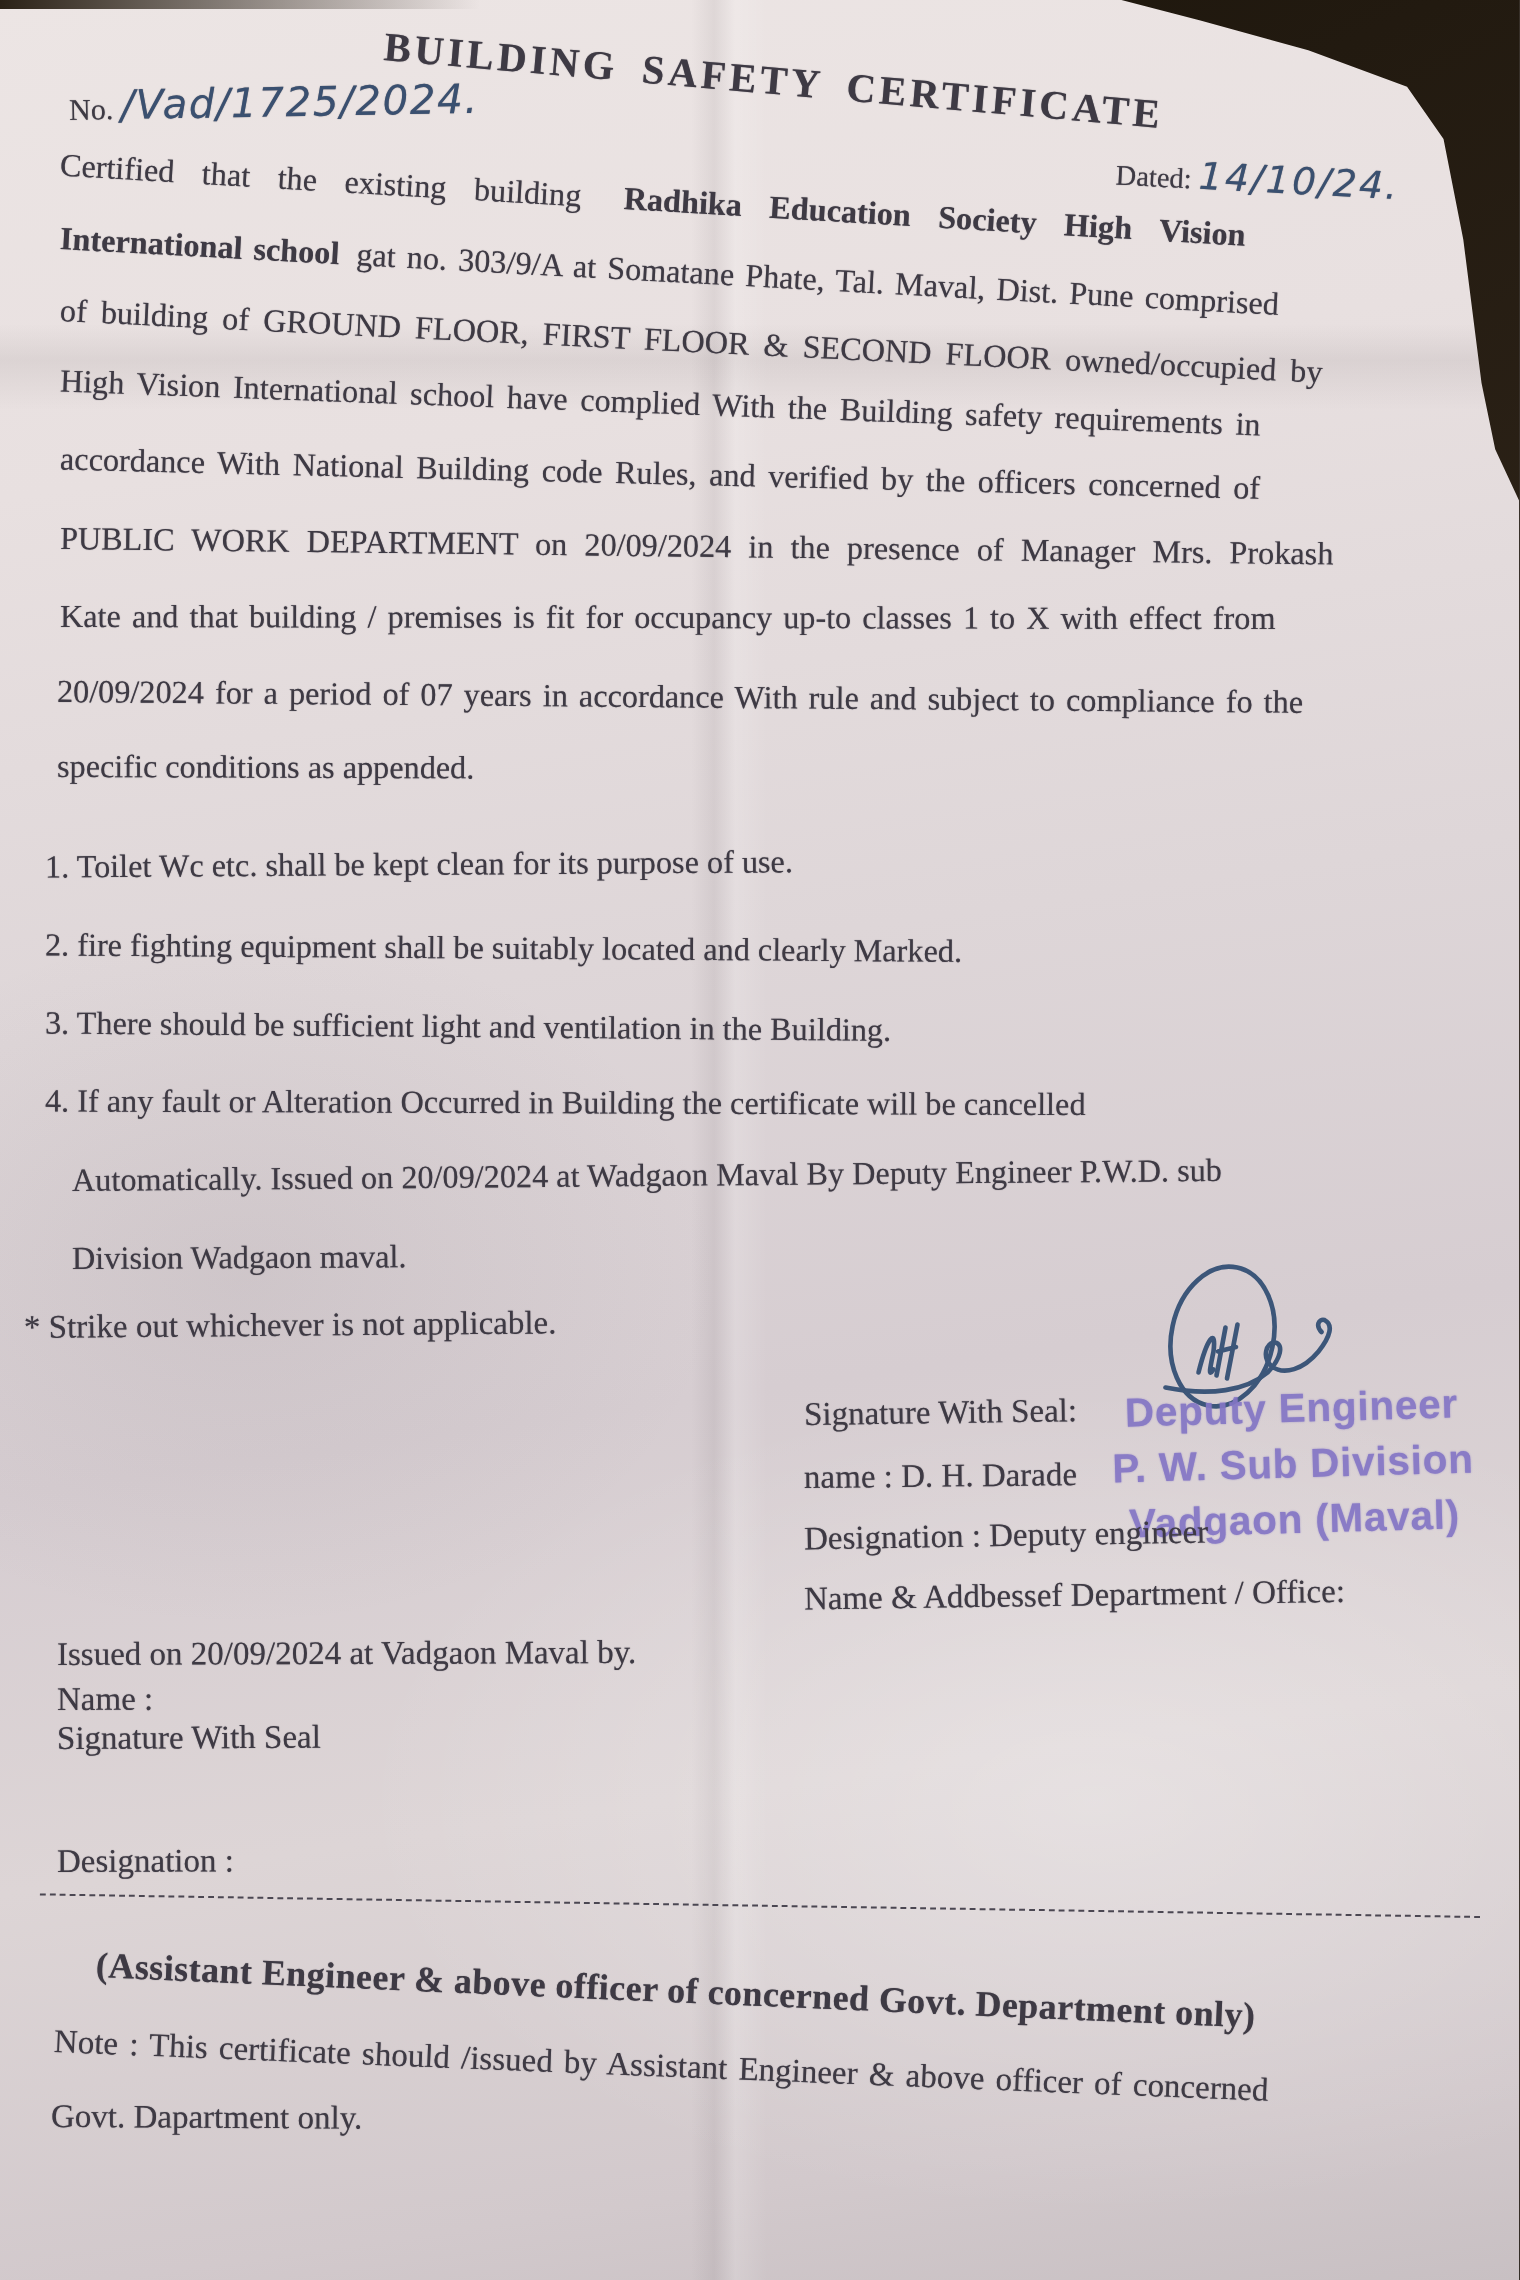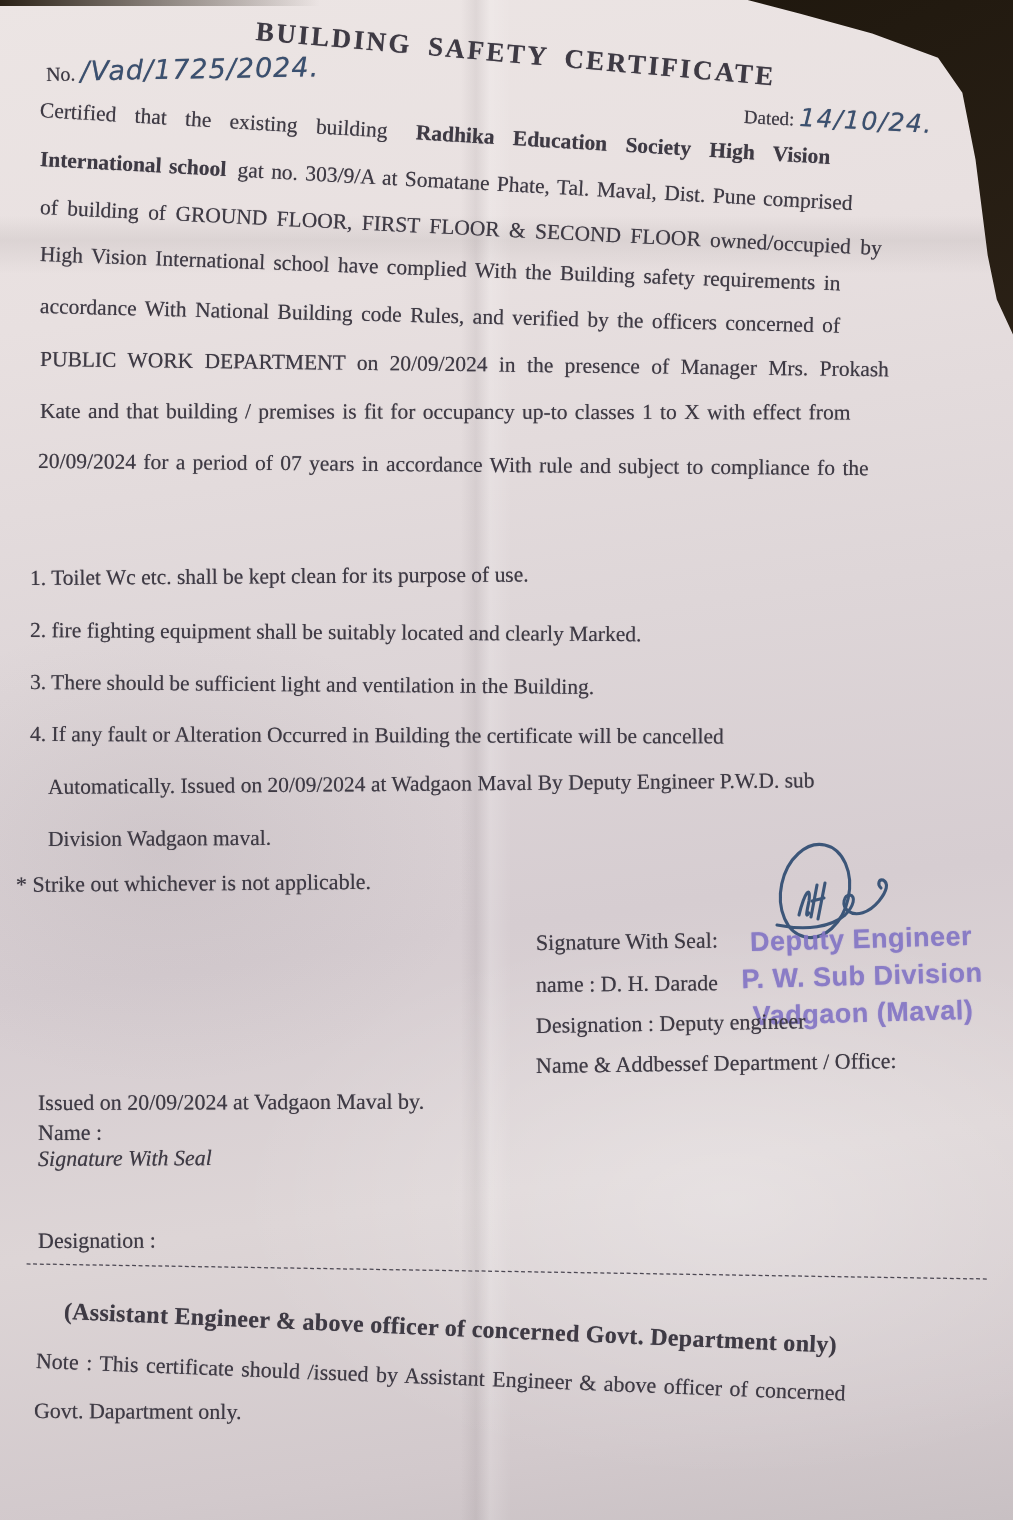--- a/index.html
+++ b/index.html
@@ -60,20 +60,21 @@
   <div class="pl body-line" style="left:40px;top:147px;word-spacing:2px;transform:rotate(3.1deg);">
     <span class="bold">International school</span>
     <span style="margin-left:4px;">gat no. 303/9/A at Somatane Phate, Tal. Maval, Dist. Pune comprised</span>
   </div>
   <div class="pl body-line" style="left:40px;top:195px;word-spacing:4px;transform:rotate(2.8deg);">of building of GROUND FLOOR, FIRST FLOOR &amp; SECOND FLOOR owned/occupied by</div>
   <div class="pl body-line" style="left:40px;top:242px;word-spacing:3px;transform:rotate(2.1deg);">High Vision International school have complied With the Building safety requirements in</div>
   <div class="pl body-line" style="left:40px;top:294px;word-spacing:3px;transform:rotate(1.4deg);">accordance With National Building code Rules, and verified by the officers concerned of</div>
   <div class="pl body-line" style="left:40px;top:347px;word-spacing:6px;transform:rotate(.7deg);">PUBLIC WORK DEPARTMENT on 20/09/2024 in the presence of Manager Mrs. Prokash</div>
   <div class="pl body-line" style="left:40px;top:399px;word-spacing:2px;transform:rotate(.1deg);">Kate and that building / premises is fit for occupancy up-to classes 1 to X with effect from</div>
   <div class="pl body-line" style="left:38px;top:449px;word-spacing:2px;transform:rotate(.5deg);">20/09/2024 for a period of 07 years in accordance With rule and subject to compliance fo the</div>
+  <div class="pl body-line" style="left:38px;top:499px;transform:rotate(.2deg);">specific conditions as appended.</div>
 
   <div class="pl cond" style="left:30px;top:566px;transform:rotate(-.4deg);">1. Toilet Wc etc. shall be kept clean for its purpose of use.</div>
   <div class="pl cond" style="left:30px;top:618px;transform:rotate(.4deg);">2. fire fighting equipment shall be suitably located and clearly Marked.</div>
   <div class="pl cond" style="left:30px;top:670px;transform:rotate(.5deg);">3. There should be sufficient light and ventilation in the Building.</div>
   <div class="pl cond" style="left:30px;top:722px;transform:rotate(.2deg);">4. If any fault or Alteration Occurred in Building the certificate will be cancelled</div>
   <div class="pl cond" style="left:48px;top:775px;transform:rotate(-.5deg);">Automatically. Issued on 20/09/2024 at Wadgaon Maval By Deputy Engineer P.W.D. sub</div>
   <div class="pl cond" style="left:48px;top:827px;transform:rotate(-.3deg);">Division Wadgaon maval.</div>
 
   <div class="pl" style="left:16px;top:872px;font-size:22px;transform:rotate(-.5deg);">* Strike out whichever is not applicable.</div>
 
@@ -91,21 +92,21 @@
     <div>P. W. Sub Division</div>
     <div>Vadgaon (Maval)</div>
   </div>
 
   <div class="pl sig-line" style="left:536px;top:930px;transform:rotate(-.8deg);">Signature With Seal:</div>
   <div class="pl sig-line" style="left:536px;top:972px;transform:rotate(-.6deg);">name : D. H. Darade</div>
   <div class="pl sig-line" style="left:536px;top:1013px;transform:rotate(-1deg);">Designation : Deputy engineer</div>
   <div class="pl sig-line" style="left:536px;top:1053px;transform:rotate(-.8deg);">Name &amp; Addbessef Department / Office:</div>
 
   <div class="pl sig-line" style="left:38px;top:1090px;transform:rotate(-.2deg);">Issued on 20/09/2024 at Vadgaon Maval by.</div>
-  <div class="pl sig-line" style="left:38px;top:1146px;transform:rotate(-.3deg);font-style:italic;">Signature With Seal</div>
+  <div class="pl sig-line" style="left:38px;top:1146px;transform:rotate(-.3deg);">Signature With Seal</div>
   <div class="pl sig-line" style="left:38px;top:1120px;transform:rotate(-.2deg);">Name :</div>
   <div class="pl sig-line" style="left:38px;top:1228px;transform:rotate(-.2deg);font-family:Liberation Serif, serif;">Designation :</div>
 
   <div id="divider">------------------------------------------------------------------------------------------------------------------------------------------------------------------------------------</div>
 
   <div class="pl" id="restriction-line" style="left:64px;top:1298px;transform:rotate(2.5deg);">(Assistant Engineer &amp; above officer of concerned Govt. Department only)</div>
   <div class="pl" style="left:36px;top:1348px;font-size:22px;word-spacing:2px;transform:rotate(2.3deg);">Note : This certificate should /issued by Assistant Engineer &amp; above officer of concerned</div>
   <div class="pl" style="left:34px;top:1398px;font-size:22px;transform:rotate(.3deg);">Govt. Dapartment only.</div>
 </div>
 

